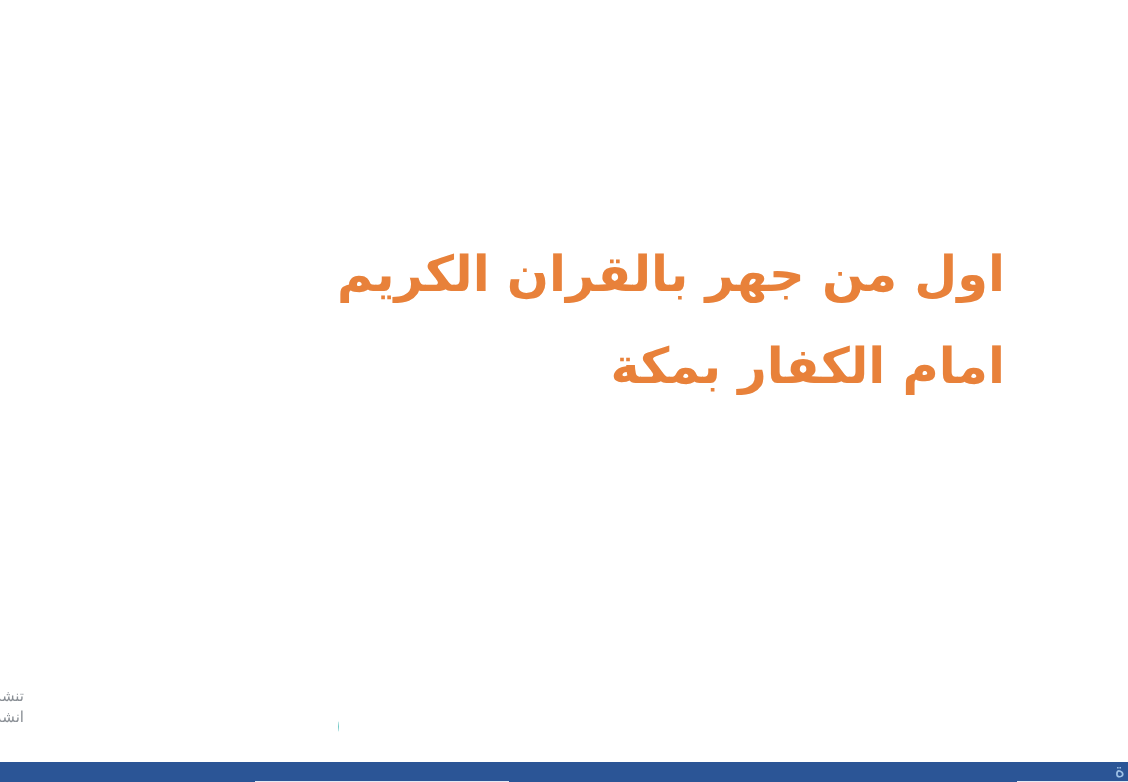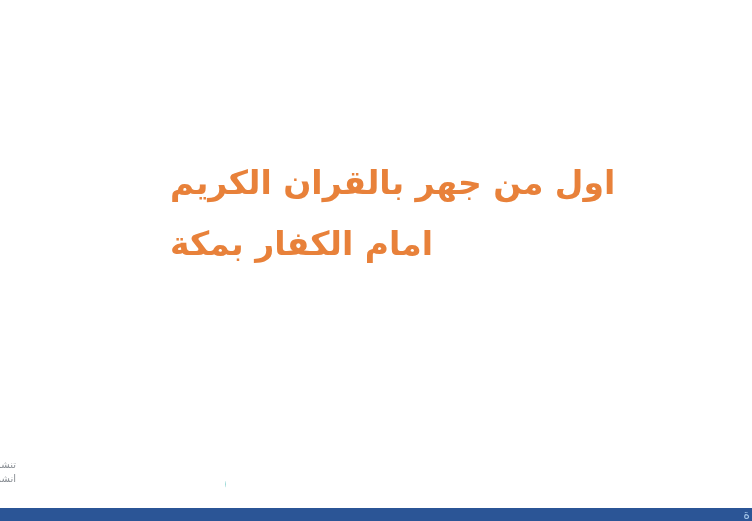--- a/index.html
+++ b/index.html
@@ -20,21 +20,21 @@
     overflow: hidden;
   }
 
   
   .headline {
     position: absolute;
     top: 152px;
     right: 82px;
     width: 500px;
     direction: rtl;
-    text-align: left;
+    text-align: right;
     color: #E8813A;
     font-family: "DejaVu Sans", "Liberation Sans", sans-serif;
     font-weight: bold;
     font-size: 33px;
     line-height: 1.85;
     letter-spacing: 0px;
     white-space: normal;
   }
 
   

